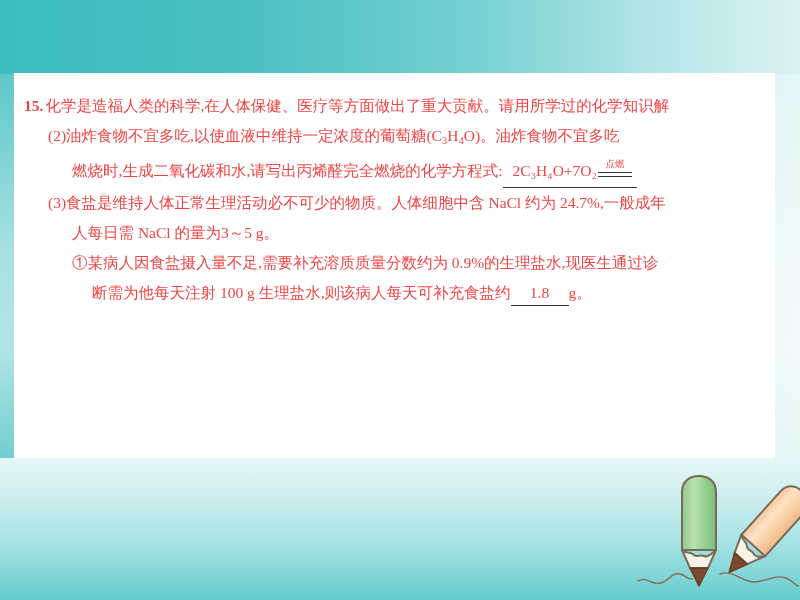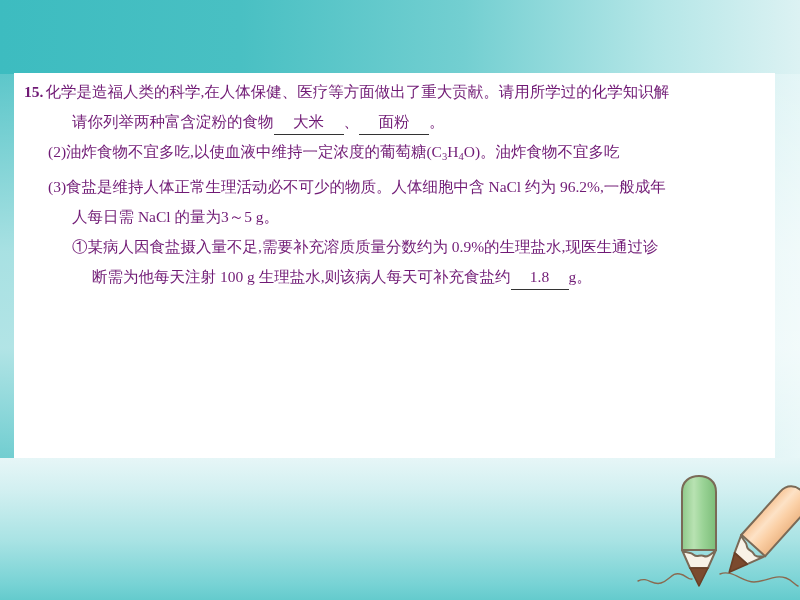--- a/index.html
+++ b/index.html
@@ -51,23 +51,23 @@
     top: 73px;
     width: 761px;
     height: 385px;
     background: #ffffff;
     box-sizing: border-box;
   }
 
   #content {
     position: absolute;
     left: 10px;
-    top: 4px;
+    top: 18px;
     right: 8px;
-    color: #701a75;
+    color: #ef4444;
     font-size: 15.5px;
     line-height: 30px;
   }
 
   .q-row {
     display: flex;
     align-items: flex-start;
   }
   .q-num {
     font-weight: bold;
@@ -160,27 +160,27 @@
   <div id="card">
     <div id="content">
 
       <div class="q-row">
         <span class="q-num">15.</span>
         <span class="q-body">
           <span class="line">化学是造福人类的科学,在人体保健、医疗等方面做出了重大贡献。请用所学过的化学知识解</span>
         </span>
       </div>
 
-      <div class="line indent2" style="padding-left:48px;"><span>请你列举两种富含淀粉的食物</span><span class="blank w-a">大米</span><span>、</span><span class="blank w-b">面粉</span><span>。</span></div>
 
       <div class="line indent"><span>(2)</span><span>油炸食物不宜多吃,以使血液中维持一定浓度的葡萄糖(C</span><sub>3</sub><span>H</span><sub>4</sub><span>O)。油炸食物不宜多吃</span></div>
 
-
-
-      <div class="line indent"><span>(3)</span><span>食盐是维持人体正常生理活动必不可少的物质。人体细胞中含 NaCl 约为 96.2%,一般成年</span></div>
+      <div class="line indent2" style="padding-left:48px;"><span>燃烧时,生成二氧化碳和水,请写出丙烯醛完全燃烧的化学方程式:</span><span class="eqblank"><span>2C₃H₄O+7O₂</span><span class="rxn-arrow"><span class="rxn-cond">点燃</span><span class="rxn-bars"></span></span></span></div>
+
+
+      <div class="line indent"><span>(3)</span><span>食盐是维持人体正常生理活动必不可少的物质。人体细胞中含 NaCl 约为 24.7%,一般成年</span></div>
       <div class="line indent2" style="padding-left:48px;">人每日需 NaCl 的量为3～5 g。</div>
 
       <div class="line indent2" style="padding-left:48px;"><span>①</span><span>某病人因食盐摄入量不足,需要补充溶质质量分数约为 0.9%的生理盐水,现医生通过诊</span></div>
 
       <div class="line indent2" style="padding-left:68px;"><span>断需为他每天注射 100 g 生理盐水,则该病人每天可补充食盐约</span><span class="blank w-num">1.8</span><span>g。</span></div>
 
     </div>
   </div>
 
   <div id="pencils">

